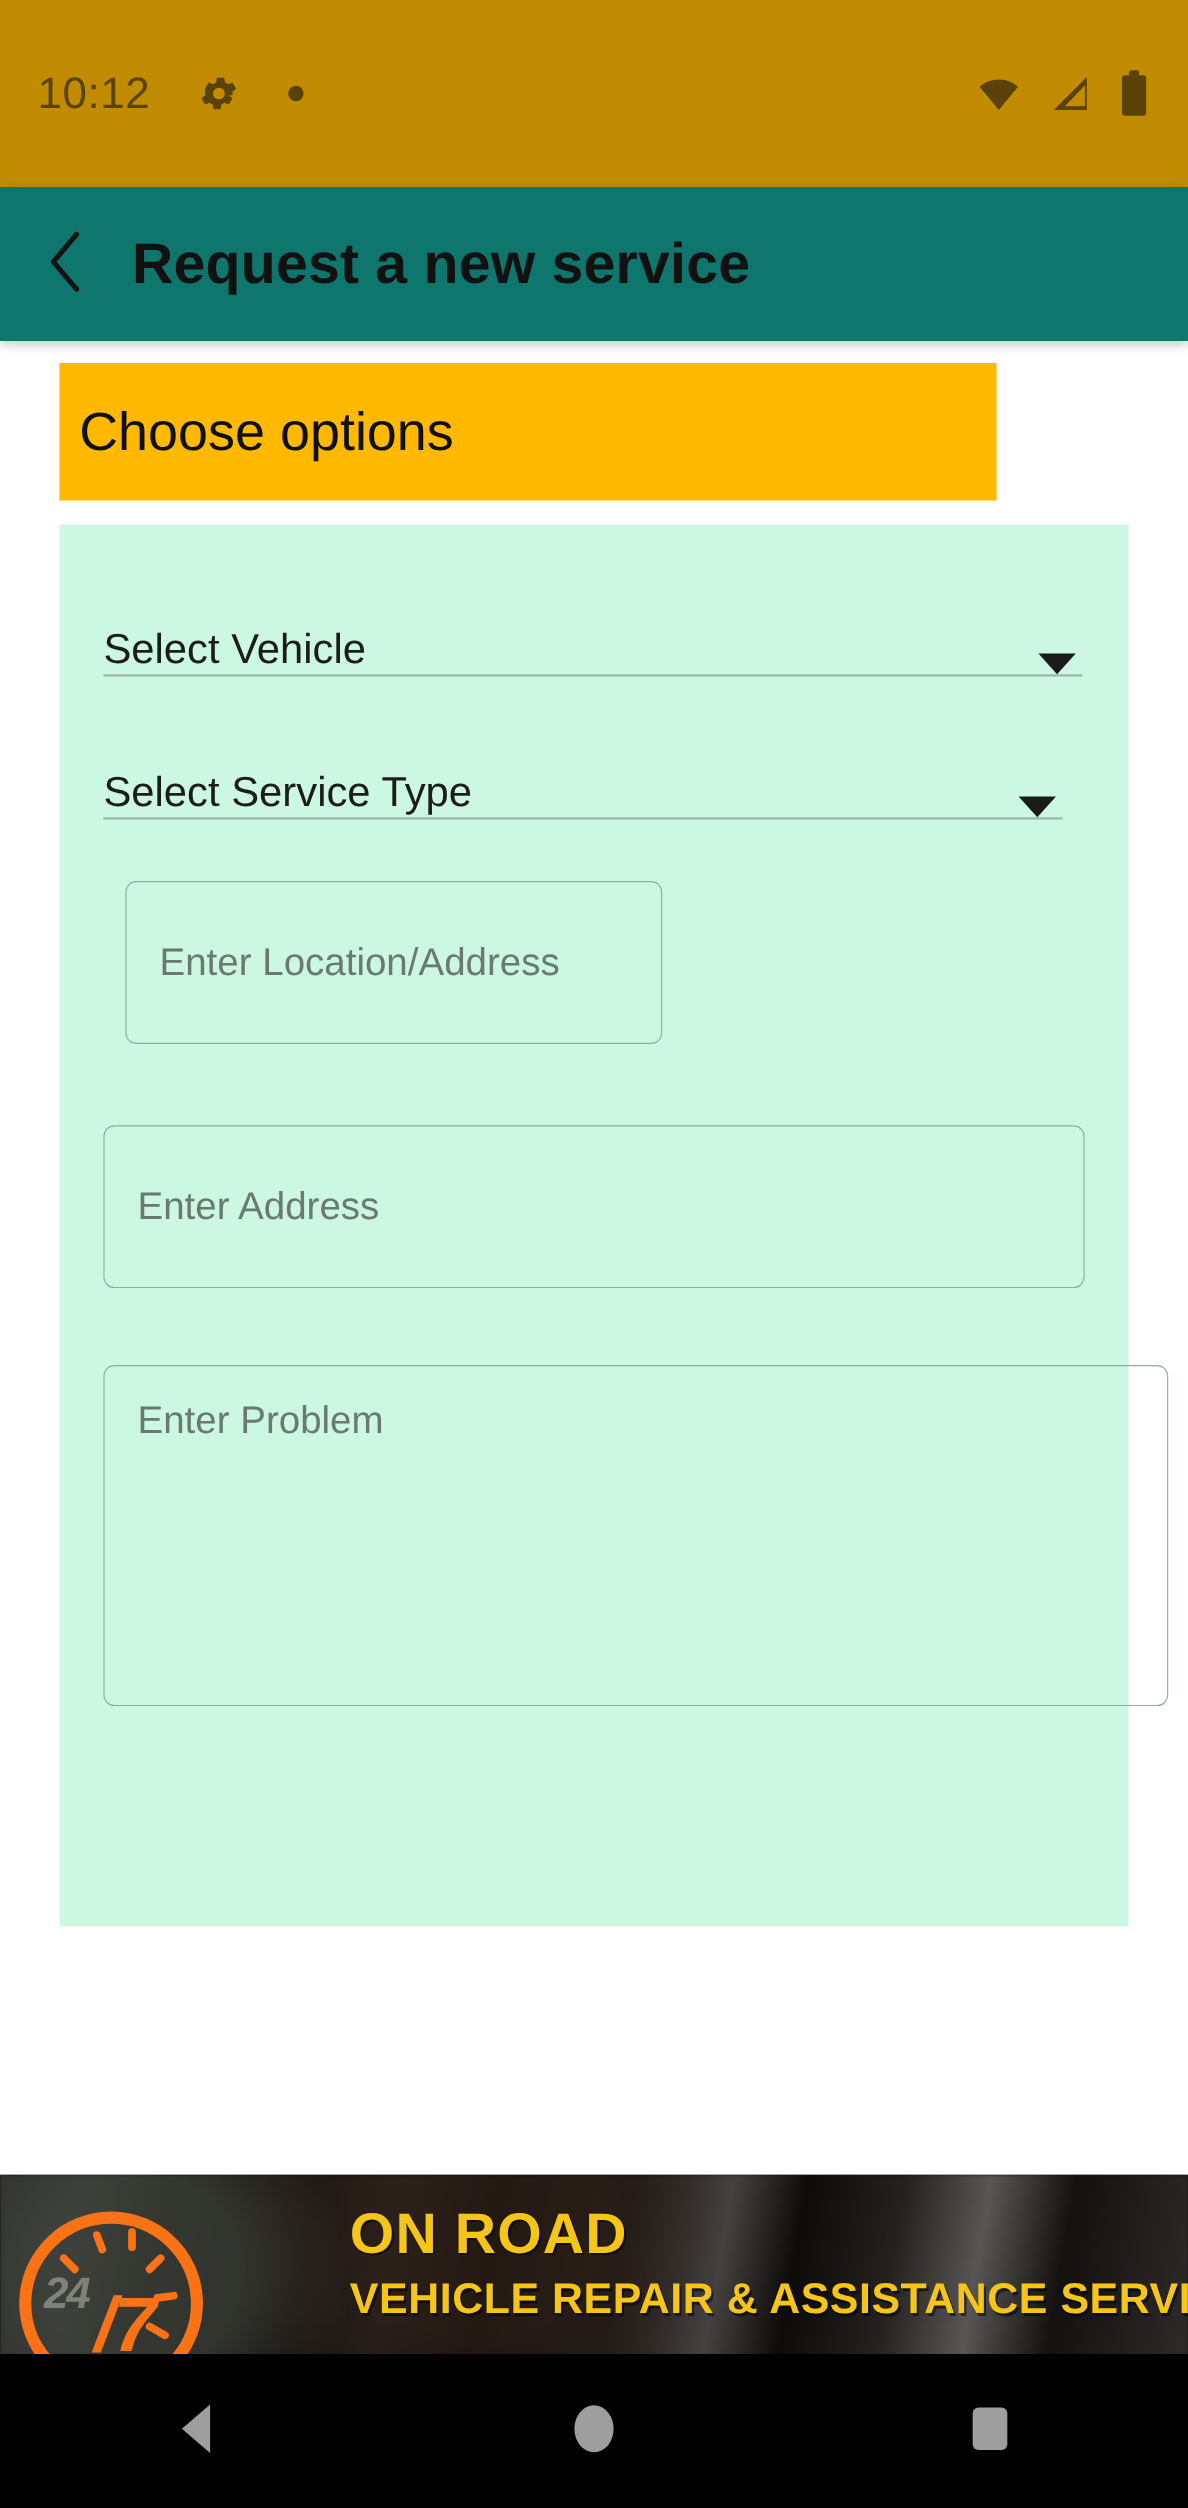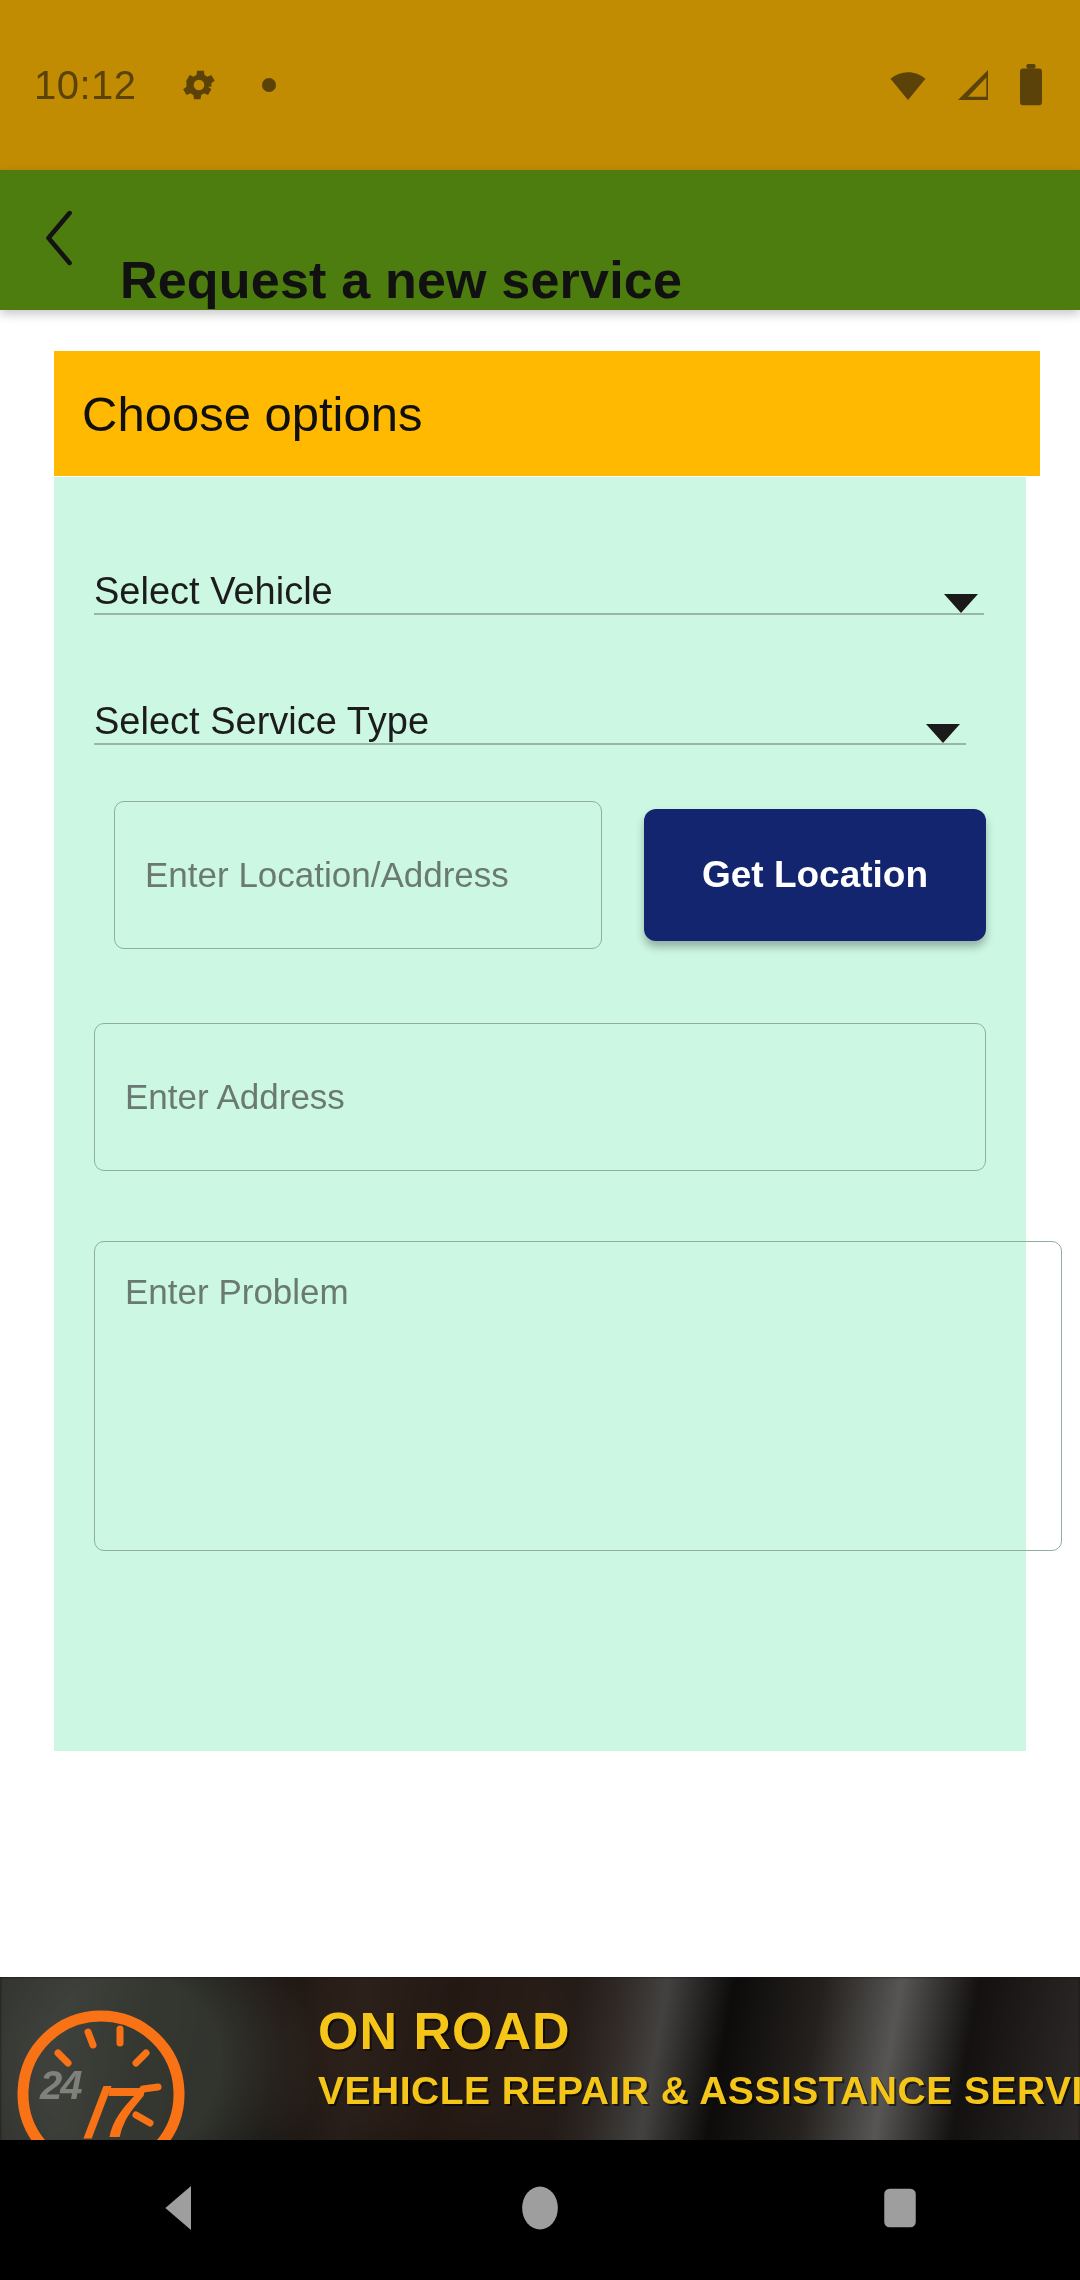--- a/index.html
+++ b/index.html
@@ -19,42 +19,41 @@
     padding:0 34px 0 34px;
   }
   .sb-left{ display:flex; align-items:center; gap:42px;text-align:center; }
   .sb-clock{ font-size:40px; color:#5a4208; letter-spacing:.5px; }
   .sb-right{ margin-left:auto; display:flex; align-items:center; gap:22px; }
   .gear-ico svg, .dot-ico svg, .sb-right svg{ display:block; }
 
   
   .appbar{
     position:absolute; top:170px; left:0; width:1080px; height:140px;
-    background:#4d7c0f;
-    display:flex; align-items:flex-end;
+    background:#0f766e;
+    display:flex; align-items:center;
     box-shadow:0 4px 10px rgba(0,0,0,.22);
     z-index:5;
   }
   .back-btn{
     width:120px; height:140px;
     display:flex; align-items:center; justify-content:center;
     cursor:pointer;
   }
   .appbar-title{
     font-size:52px; font-weight:bold; color:#111; letter-spacing:.2px;
   }
 
   
   .section-head{
     position:absolute; left:54px; top:330px;
-    width:986px; height:125px;
+    width:852px; height:125px;
     background:#ffb900;
     display:flex; align-items:center;
-    padding-left:28px;
-    margin-top:21px;
+    padding-left:18px;
   }
   .section-head-text{ font-size:49px; color:#101010; }
 
   
   .card{
     position:absolute; left:54px; top:477px;
     width:972px; height:1274px;
     background:#ccf7e3;
     padding:0 40px;
   }
@@ -244,21 +243,20 @@
       <span class="caret"></span>
     </div>
 
     <div class="spinner" id="sp-service">
       <span class="spinner-label">Select Service Type</span>
       <span class="caret"></span>
     </div>
 
     <div class="loc-row">
       <input class="field" id="f-location" type="text" placeholder="Enter Location/Address" style="">
-      <button class="get-loc-btn">Get Location</button>
     </div>
 
     <input class="field" id="f-address" type="text" placeholder="Enter Address" style="">
 
     <textarea class="field" id="f-problem" placeholder="Enter Problem" style=""></textarea>
 
   </div>
 
   <div class="banner">
     <div class="banner-photo"></div>

